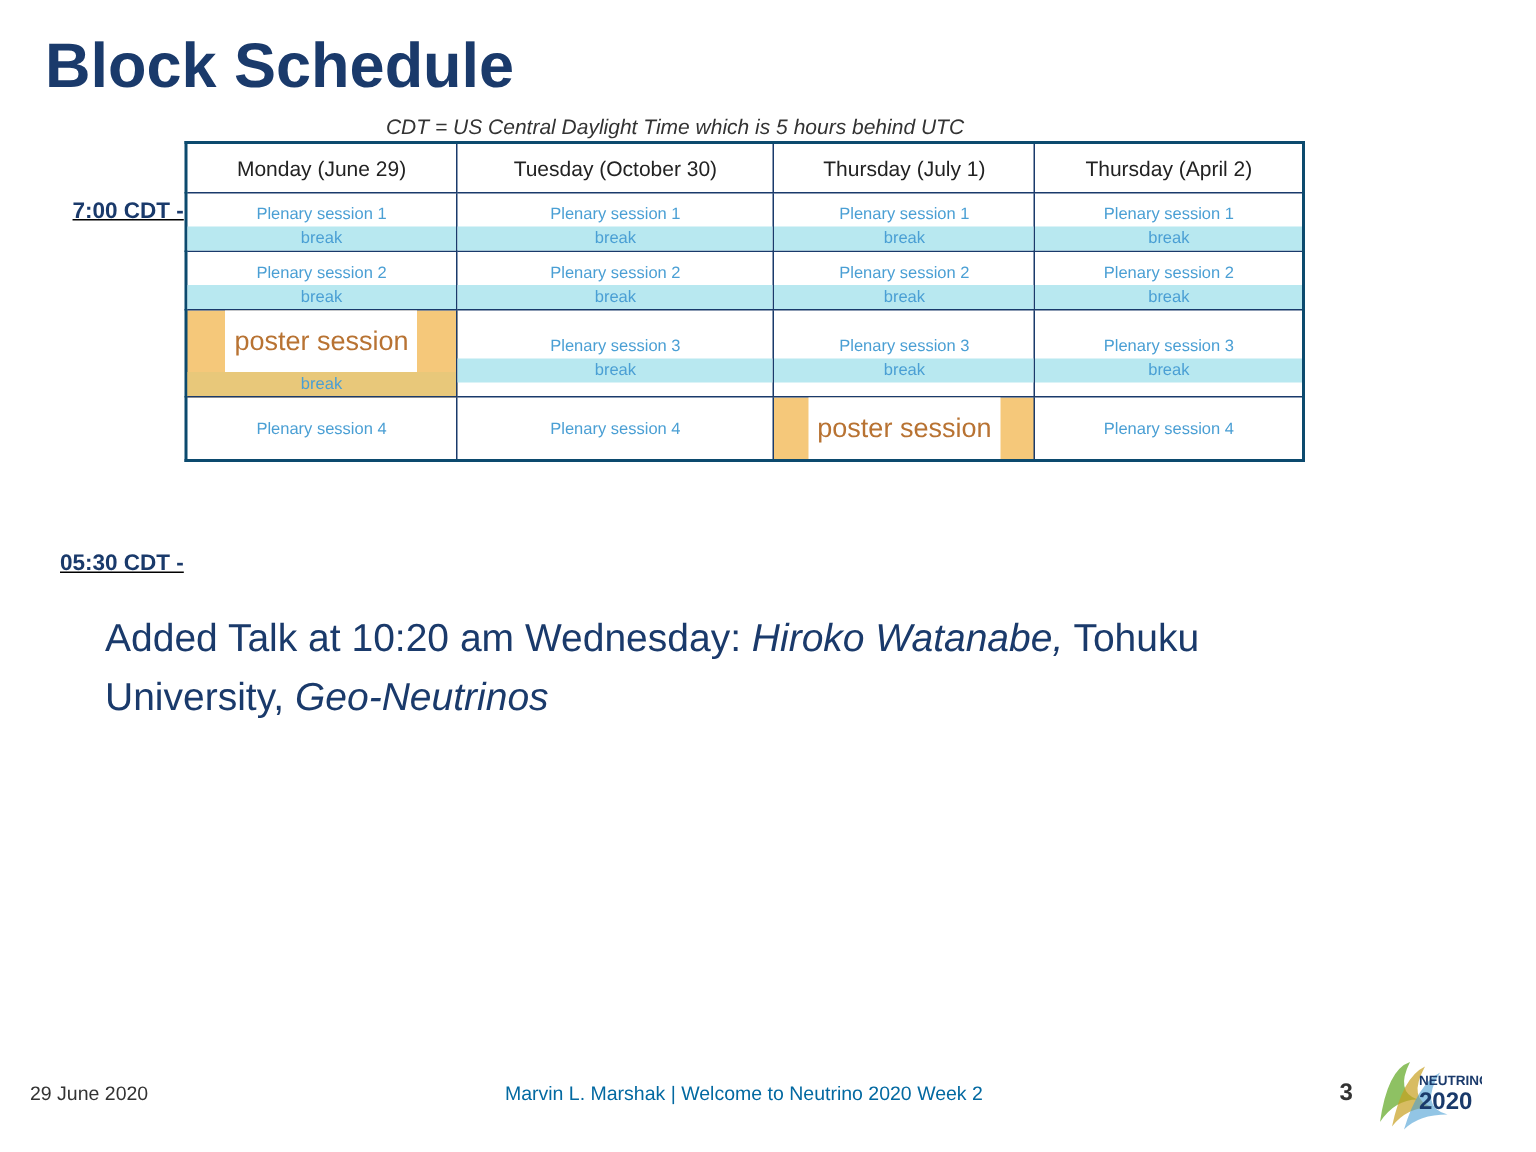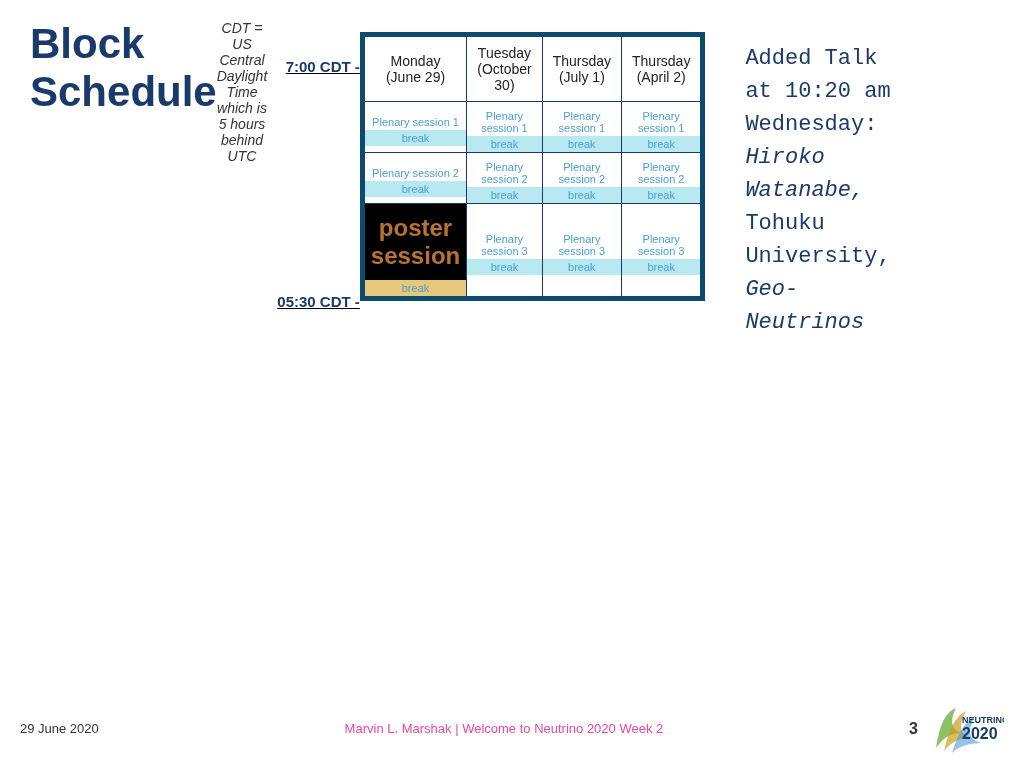--- a/index.html
+++ b/index.html
@@ -10,21 +10,21 @@
       height: 768px;
       overflow: hidden;
       position: relative;
     }
 
     .page {
       width: 900px;
       height: 768px;
       padding: 20px 30px;
       display: flex;
-      flex-direction: row;
+      flex-direction: column;
     }
 
     .title {
       font-size: 42px;
       font-weight: bold;
       color: #1a3a6b;
       margin-bottom: 8px;
     }
 
     .subtitle {
@@ -52,23 +52,22 @@
     .time-label-top {
       margin-bottom: 0;
     }
 
     .time-label-bottom {
       margin-top: auto;
     }
 
     .schedule-table {
       border-collapse: collapse;
-      border: 5px solid #0c4a6e;
+      border: 2px solid #0c4a6e;
       flex: 1;
-      margin-top: 12px;
     }
 
     .schedule-table th {
       background: #fff;
       border: 1.5px solid #1a3a6b;
       padding: 8px 10px;
       font-size: 14px;
       font-weight: normal;
       color: #222;
       text-align: center;
@@ -90,66 +89,65 @@
     .cell-break {
       font-size: 11px;
       color: #4a9fd4;
       background: #b8e8f0;
       padding: 2px 12px;
       width: 100%;
       display: block;
     }
 
     .cell-poster {
-      font-size: 24px;
+      font-size: 18px;
       color: #b87333;
-      font-weight: bold;
-      background: #000000;
+      font-weight: normal;
+      background: #ffffff;
       padding: 10px 6px;
     }
 
     .cell-inner {
       display: flex;
       flex-direction: column;
       align-items: center;
     }
 
     .added-talk {
       margin-top: 22px;
       margin-left: 40px;
-      font-size: 22px;
+      font-size: 26px;
       color: #1a3a6b;
       line-height: 1.5;
-      font-family: Liberation Mono, monospace;
     }
 
     .added-talk em {
       font-style: italic;
     }
 
     .footer {
       position: absolute;
       bottom: 12px;
       left: 0;
-      right: 0;
+      right: 16px;
       display: flex;
       flex-direction: row;
       align-items: center;
       justify-content: space-between;
       padding: 0 20px;
     }
 
     .footer-date {
       font-size: 13px;
       color: #333;
     }
 
     .footer-center {
       font-size: 13px;
-      color: #ec4899;
+      color: #0369a1;
       text-align: left;
     }
 
     .footer-page {
       font-size: 16px;
       color: #333;
       font-weight: bold;
     }
 
     .logo-area {
@@ -277,20 +275,42 @@
             </div>
           </td>
           <td>
             <div class="cell-inner">
               <span class="cell-session">Plenary session 3</span>
               <span class="cell-break">break</span>
             </div>
           </td>
         </tr>
 
+        <tr>
+          <td>
+            <div class="cell-inner">
+              <span class="cell-session" style="padding-bottom:8px;">Plenary session 4</span>
+            </div>
+          </td>
+          <td>
+            <div class="cell-inner">
+              <span class="cell-session" style="padding-bottom:8px;">Plenary session 4</span>
+            </div>
+          </td>
+          <td class="poster-bg">
+            <div class="cell-inner">
+              <span class="cell-poster">poster session</span>
+            </div>
+          </td>
+          <td>
+            <div class="cell-inner">
+              <span class="cell-session" style="padding-bottom:8px;">Plenary session 4</span>
+            </div>
+          </td>
+        </tr>
       </tbody>
     </table>
   </div>
 
   <div class="added-talk">
     <span>Added Talk at 10:20 am Wednesday: </span><em>Hiroko Watanabe,</em><span> Tohuku</span>
     <br>
     <span>University, </span><em>Geo-Neutrinos</em>
   </div>
 </div>

